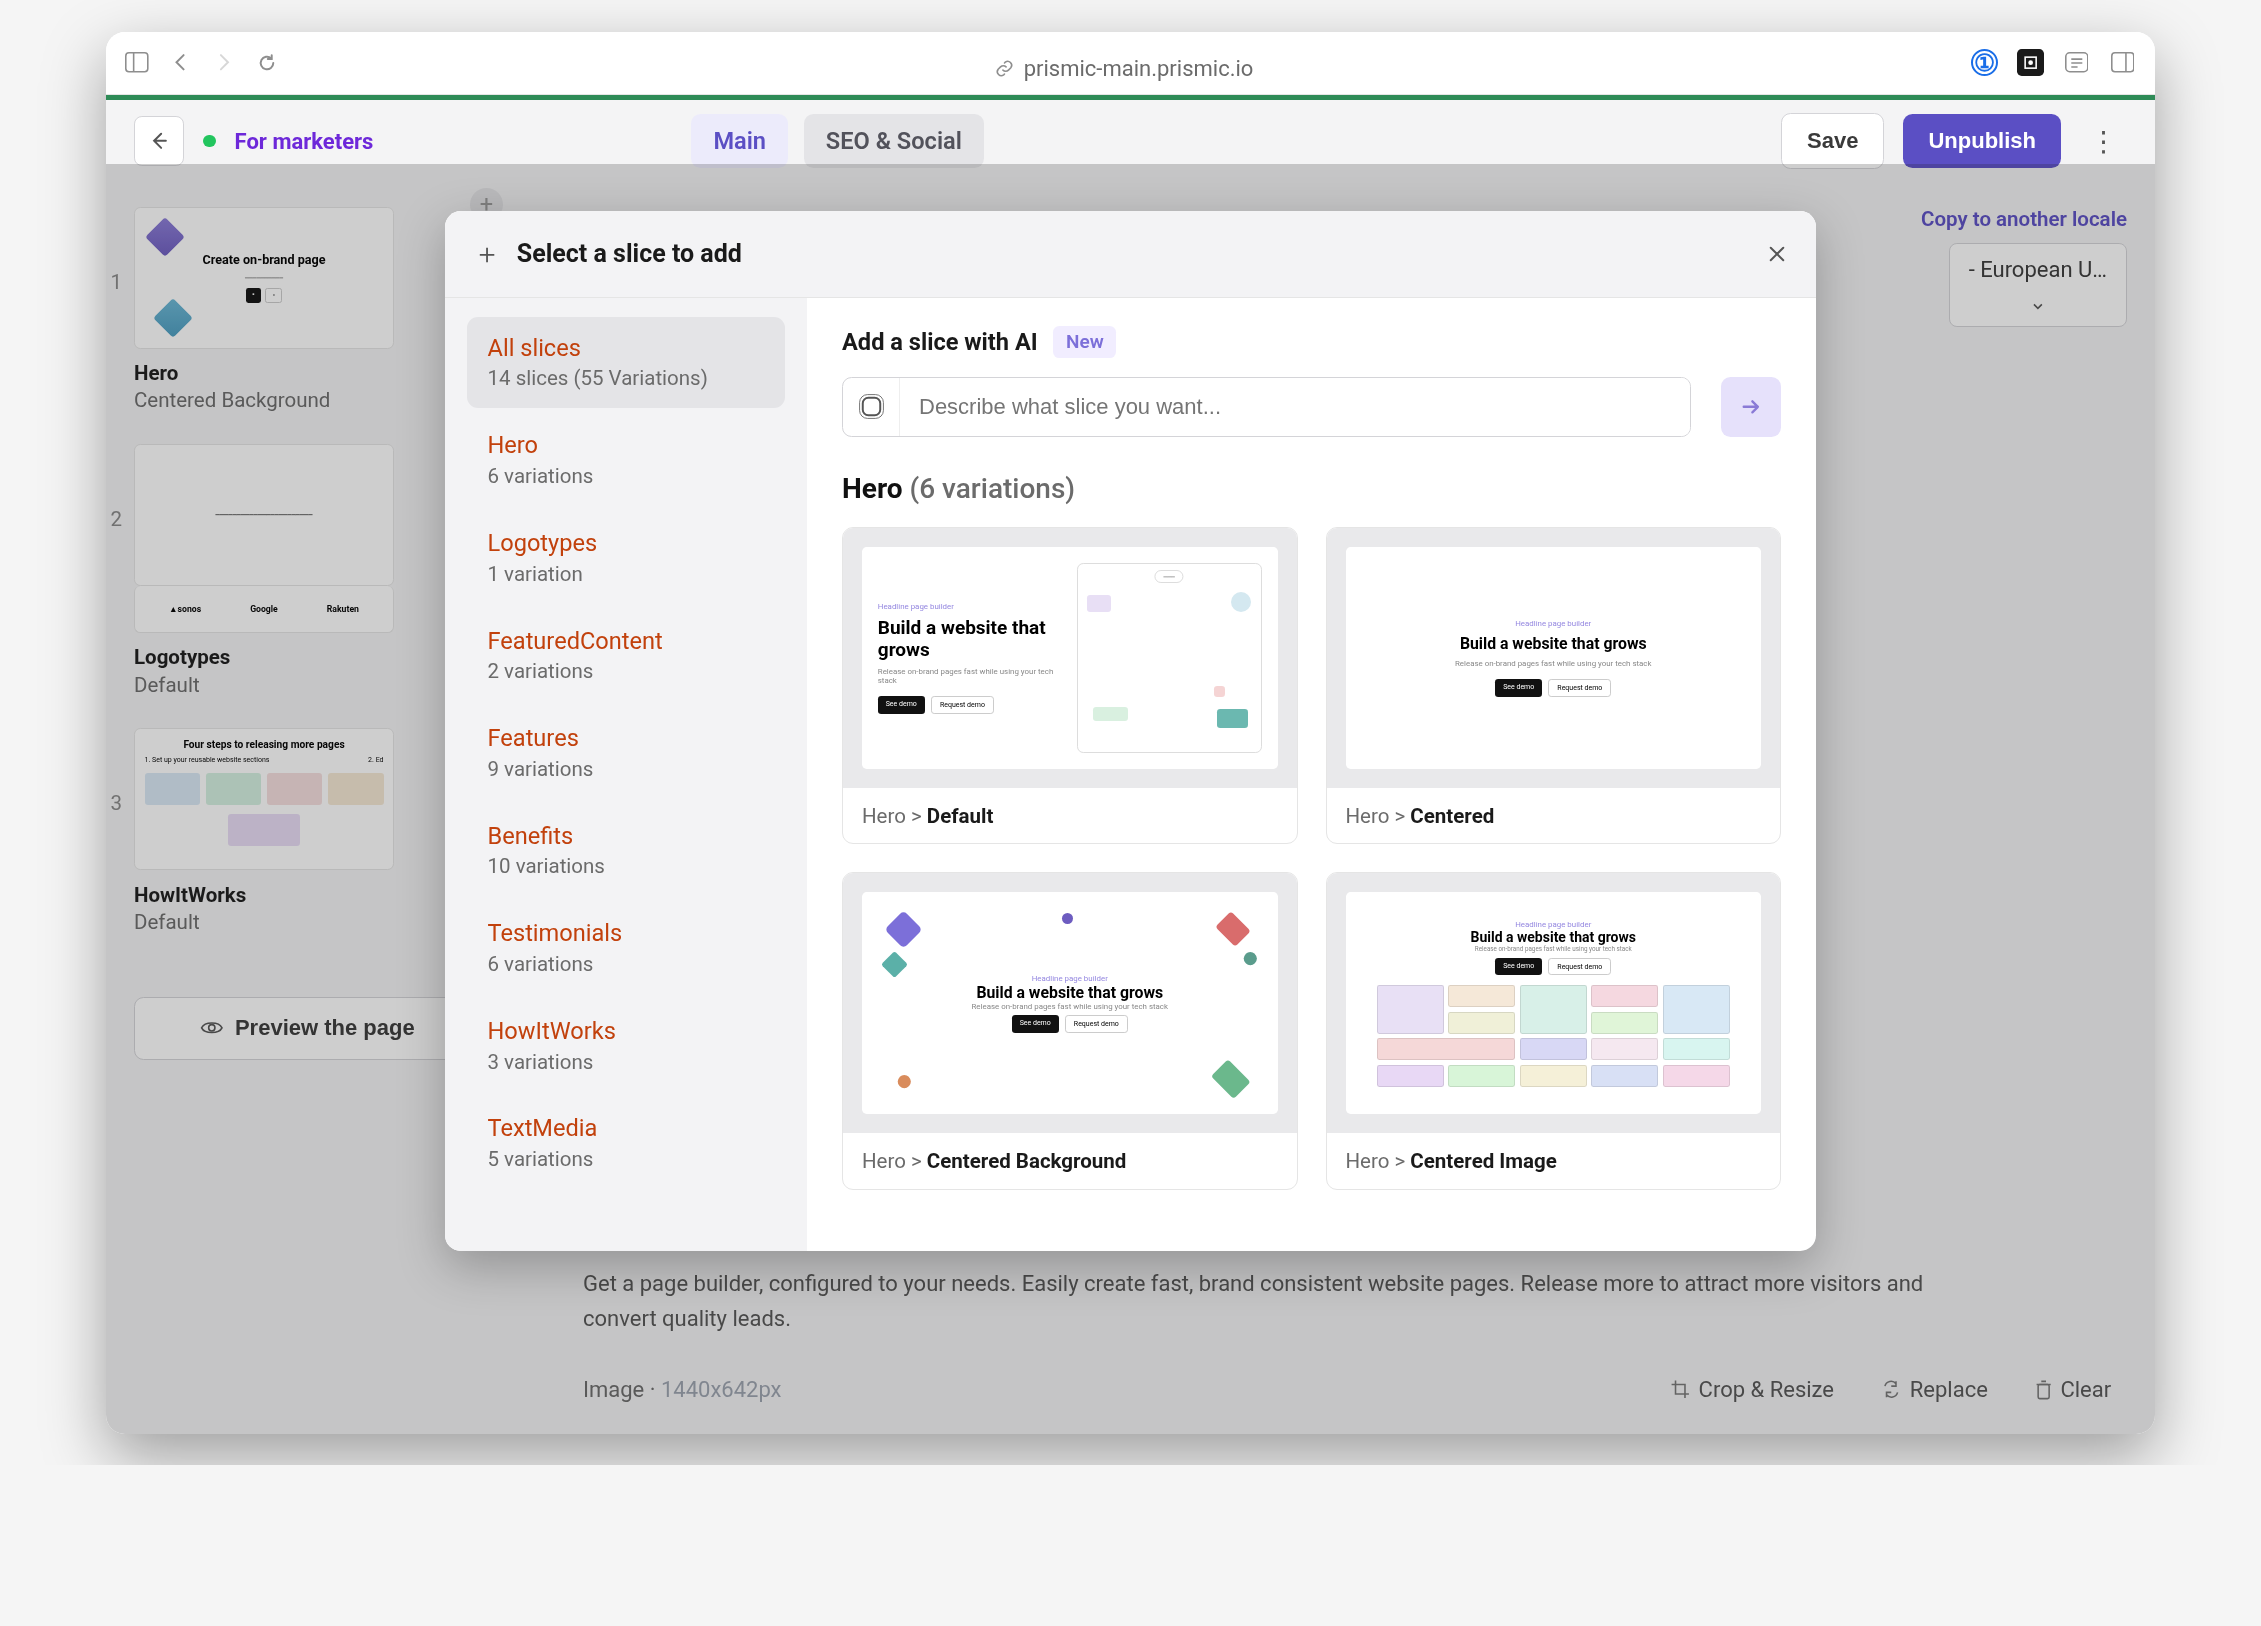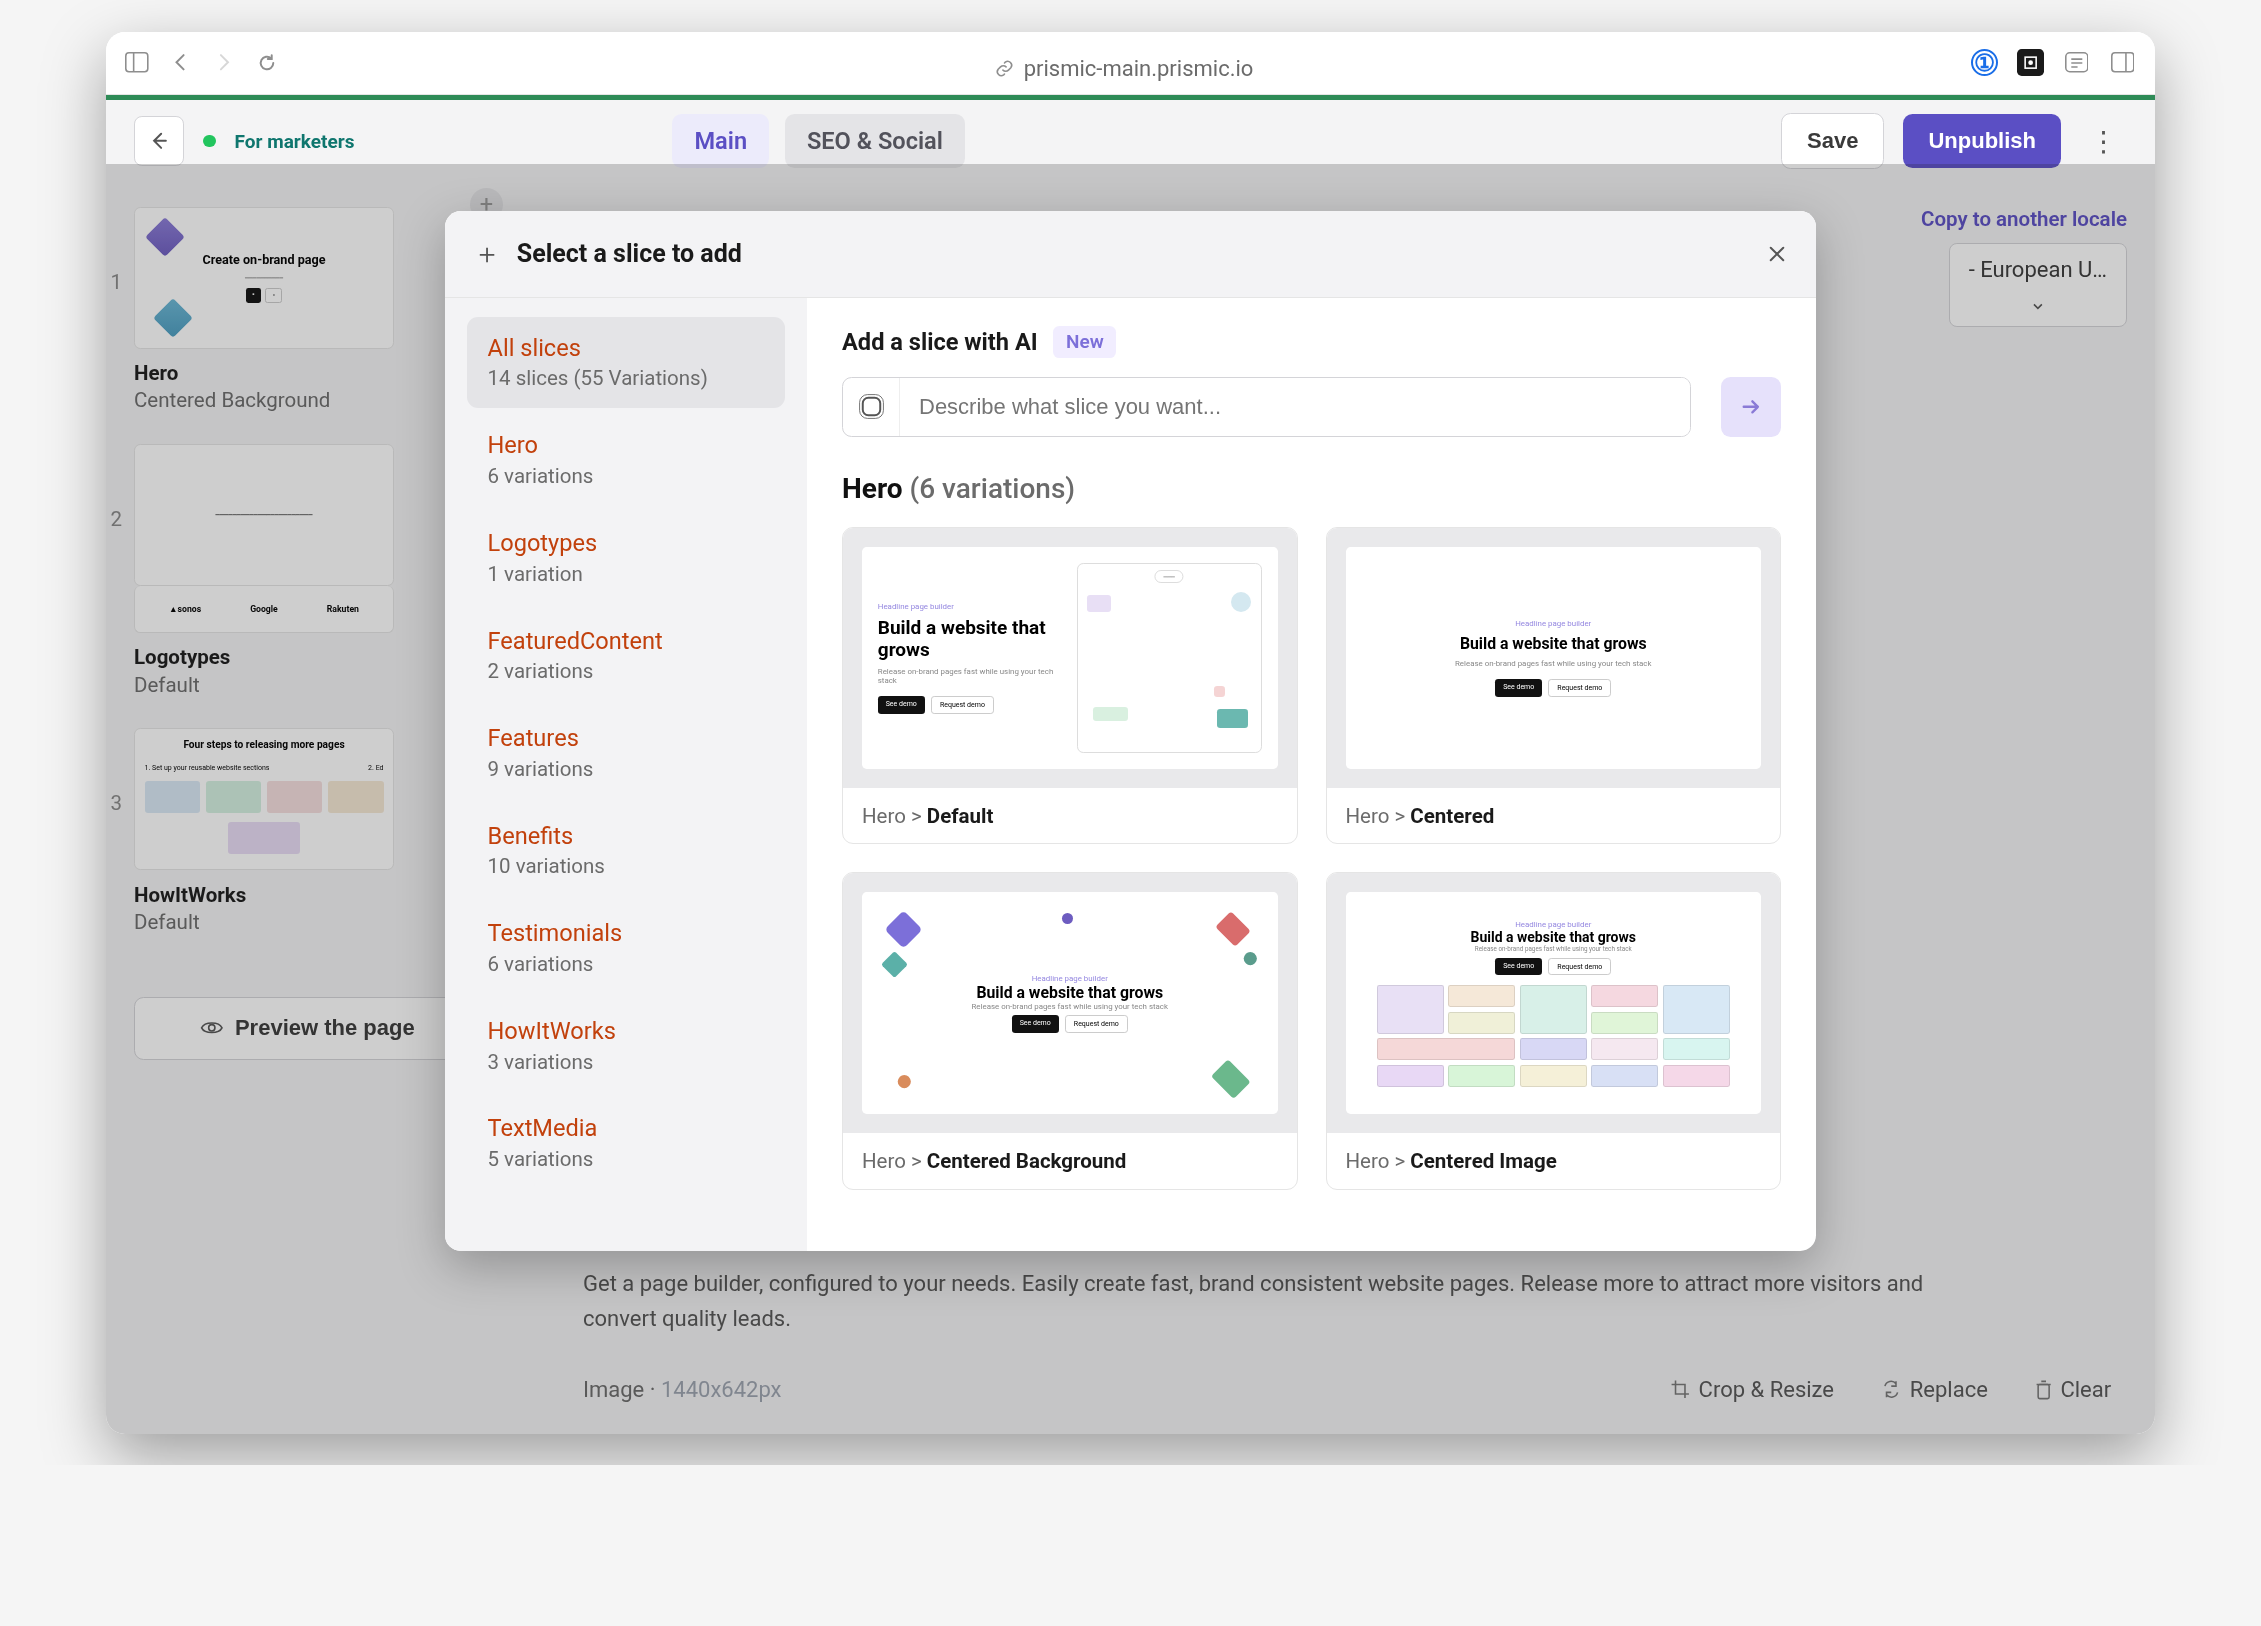--- a/index.html
+++ b/index.html
@@ -41,21 +41,21 @@
 .toolbar {
   height:83px;
   display:flex;
   align-items:center;
   padding:0 28px;
   gap:19px;
   border-bottom:0.8px solid rgba(0,0,0,0);
 }
 .back-sq { width:50px; height:50px; border:0.8px solid #d4d4d8; border-radius:7.9px; background:#fff; display:flex; align-items:center; justify-content:center; color:#555; }
 .status-dot { width:12.6px; height:12.6px; border-radius:50%; background:#22c55e; }
-.toolbar-title { font-weight:700; font-size:19px; color:#0f766e; }
+.toolbar-title { font-weight:700; font-size:22px; color:#6d28d9; }
 .tabs { display:flex; gap:15.8px; margin-left:299px; flex:1; }
 .tab { padding:12.6px 22px; border-radius:9.5px; font-size:23.6px; font-weight:600; color:#52525b; }
 .tab.active { background:#ecebfb; color:#5b4fc4; }
 .tab.inactive { background:#e4e4e7; }
 .save-btn { padding:14px 25px; border:0.8px solid #d4d4d8; border-radius:9.5px; background:#fff; font-size:22px; font-weight:600; color:#3a3a3a; }
 .unpub-btn { padding:14px 25px; border:none; border-radius:9.5px; background:#5b4fc4; color:#fff; font-size:22px; font-weight:600; }
 .dots-btn { font-size:28px; color:#555; padding:0 9.5px; }
 
 .content-row { display:flex; padding:23.6px 28px 0 28px; gap:47px; }
 .left-col { width:347px; display:flex; flex-direction:column; gap:31.5px; }
@@ -274,21 +274,21 @@
           </div>
           <div class="slice-heading" style="margin-top:12.6px;">Logotypes</div>
           <div class="slice-sub">Default</div>
         </div>
 
         <div class="slice-entry">
           <span class="add-chip">+</span>
           <span class="num-badge">3</span>
           <div class="thumb thumb-how">
             <div style="font-size:10.2px;font-weight:700;text-align:center;">Four steps to releasing more pages</div>
-            <div style="font-size:7px;margin-top:14px;display:flex;justify-content:space-between;">
+            <div style="font-size:7px;margin-top:6px;display:flex;justify-content:space-between;">
               <span>1. Set up your reusable website sections</span>
               <span>2. Ed</span>
             </div>
             <div class="how-row">
               <div class="how-block" style="background:#d9e8f5;"></div>
               <div class="how-block" style="background:#d4f0e0;"></div>
               <div class="how-block" style="background:#f5dede;"></div>
               <div class="how-block" style="background:#f5e8d4;"></div>
             </div>
             <div class="how-row">

